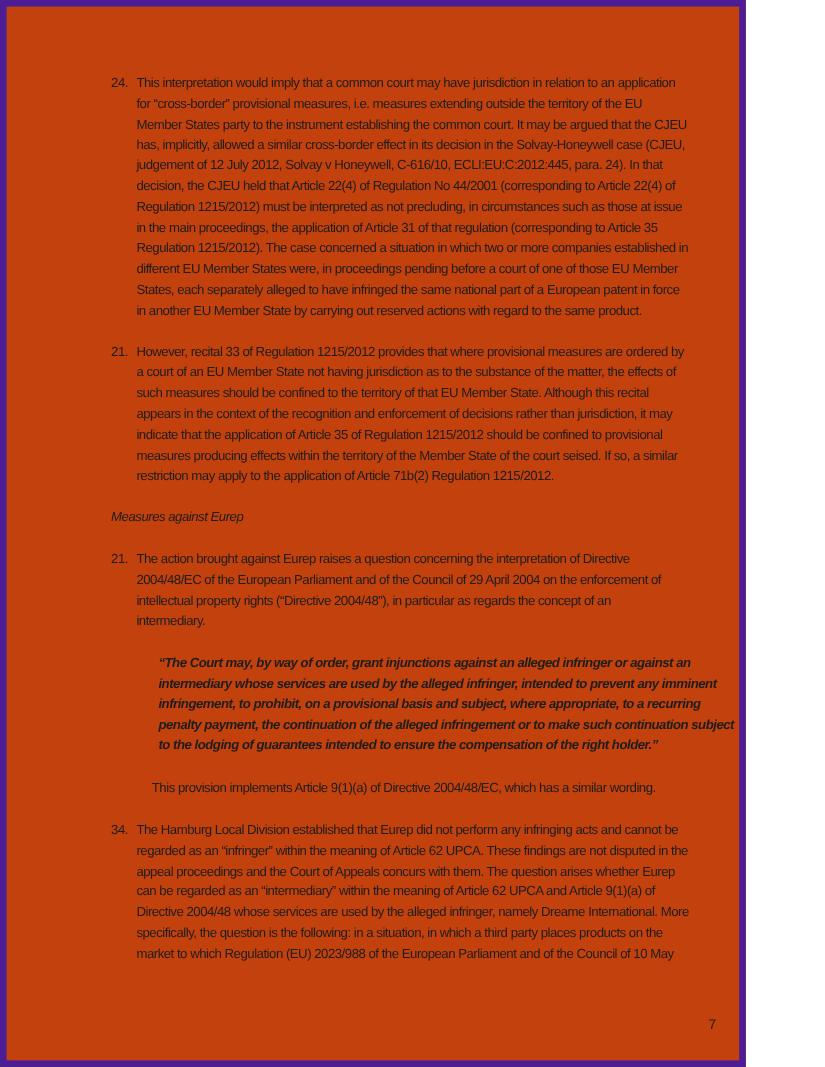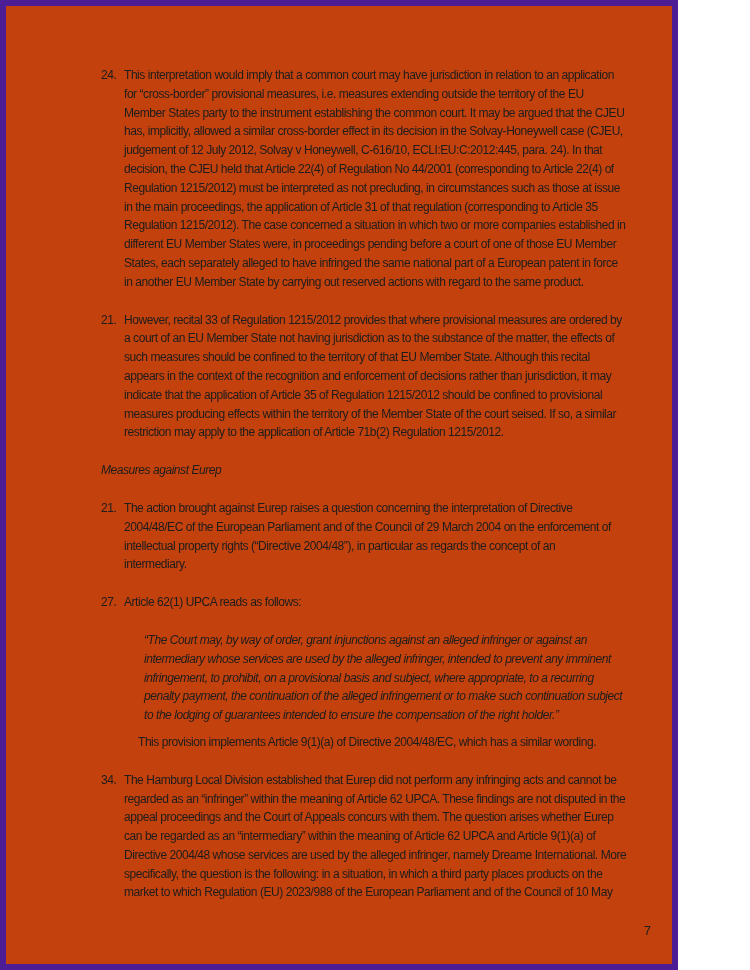--- a/index.html
+++ b/index.html
@@ -43,21 +43,22 @@
   }
   .section-heading {
     font-style: italic;
     margin-bottom: 19px;
   }
   .block-quote {
     margin-left: 43px;
     max-width: 540px;
     font-style: italic;
     white-space: pre-line;
-    margin-bottom: 8px;
+    margin-bottom: 20px;
+    font-weight: bold;
   }
   .continuation {
     margin-left: 37px;
     max-width: 565px;
     white-space: pre-line;
     margin-bottom: 19px;
   }
   .page-number {
     position: absolute;
     left: 638px;
@@ -97,29 +98,25 @@
 indicate that the application of Article 35 of Regulation 1215/2012 should be confined to provisional
 measures producing effects within the territory of the Member State of the court seised. If so, a similar
 restriction may apply to the application of Article 71b(2) Regulation 1215/2012.</div>
     </div>
 
     <div class="section-heading">Measures against Eurep</div>
 
     <div class="para">
       <div class="para-num">21.</div>
       <div class="para-text">The action brought against Eurep raises a question concerning the interpretation of Directive
-2004/48/EC of the European Parliament and of the Council of 29 March 2004 on the enforcement of
+2004/48/EC of the European Parliament and of the Council of 29 April 2004 on the enforcement of
 intellectual property rights (“Directive 2004/48”), in particular as regards the concept of an
 intermediary.</div>
     </div>
 
-    <div class="para">
-      <div class="para-num">27.</div>
-      <div class="para-text">Article 62(1) UPCA reads as follows:</div>
-    </div>
 
     <div class="block-quote">“The Court may, by way of order, grant injunctions against an alleged infringer or against an
 intermediary whose services are used by the alleged infringer, intended to prevent any imminent
 infringement, to prohibit, on a provisional basis and subject, where appropriate, to a recurring
 penalty payment, the continuation of the alleged infringement or to make such continuation subject
 to the lodging of guarantees intended to ensure the compensation of the right holder.”</div>
 
     <div class="continuation">This provision implements Article 9(1)(a) of Directive 2004/48/EC, which has a similar wording.</div>
 
     <div class="para">

